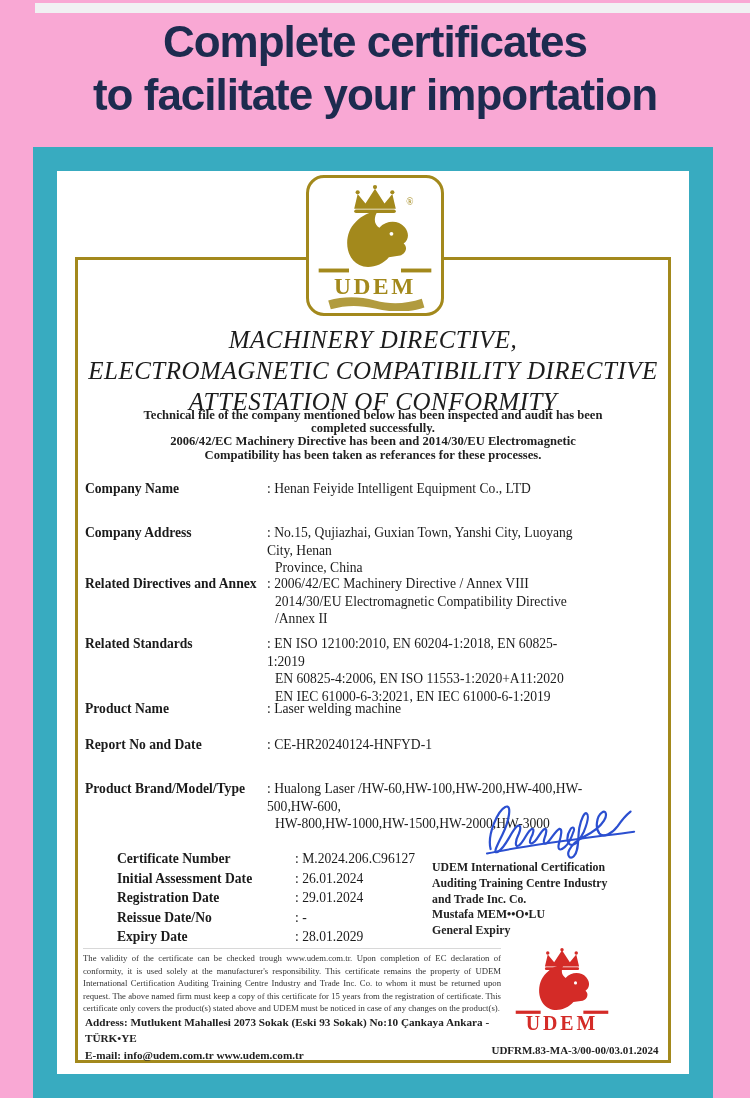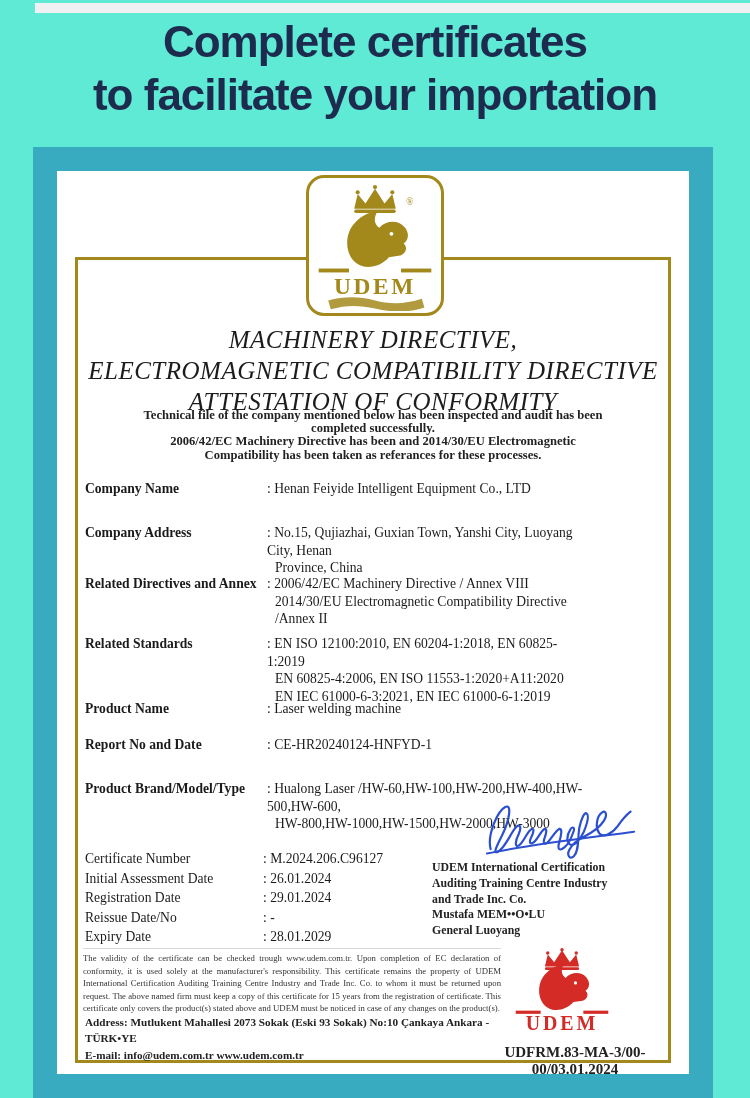--- a/index.html
+++ b/index.html
@@ -1,17 +1,17 @@
 <!DOCTYPE html>
 <html><head>
 <meta charset="utf-8">
 <style>
   * { margin:0; padding:0; box-sizing:border-box; }
   body { width:750px; height:1098px; background:#ffffff; font-family:"Liberation Serif","DejaVu Serif",serif; overflow:hidden; }
-  .page { position:relative; width:750px; height:1098px; background:#5eead4; }
+  .page { position:relative; width:750px; height:1098px; background:#f9a8d4; }
 
   .top-strip { position:absolute; left:35px; top:3px; width:715px; height:10px; background:#f1f1f3; }
 
   .page-title { position:absolute; left:0; top:16px; width:750px; text-align:center;
     font-family:"Liberation Sans","DejaVu Sans",sans-serif; font-weight:700;
     font-size:44px; line-height:1.2; color:#1d2b4f; letter-spacing:-1px; }
 
   .teal-frame { position:absolute; left:33px; top:147px; width:680px; height:951px;
     background:#ffffff; border:24px solid #38abc0; }
 
@@ -30,34 +30,34 @@
 
   .row { position:absolute; left:85px; width:508px; display:flex; font-size:13.6px; color:#1b1b1b; line-height:17.5px;margin-top:22px; }
   .row .lbl { width:182px; flex:none; font-weight:600; }
   .row .val { flex:1; }
   .row .val .cont { padding-left:8px; }
 
   .signature-svg { position:absolute; left:483px; top:796px; width:156px; height:64px; z-index:2; }
 
   .dates { position:absolute; left:85px; top:849px; width:340px; font-size:13.6px; color:#1b1b1b; }
   .dates .drow { display:flex; line-height:19.6px; }
-  .dates .dlbl { width:178px; flex:none; font-weight:400; }
+  .dates .dlbl { width:178px; flex:none; font-weight:700;margin-left:32px; }
 
   .signer { position:absolute; left:432px; top:860px; width:190px; text-align:left;
     font-size:11.8px; font-weight:600; color:#222; line-height:15.8px; }
 
   .fine-print { position:absolute; left:83px; top:948px; width:418px;
     font-size:8.7px; line-height:12.5px; text-align:justify; color:#333;
     border-top:1px solid #d8d8d8; padding-top:3px; }
 
   .red-logo { position:absolute; left:512px; top:948px; width:100px; height:84px; }
   .red-logo svg { width:100%; height:100%; }
 
   .form-number { position:absolute; left:480px; top:1044px; width:190px; text-align:center;
-    font-size:15px; font-weight:600; color:#222; }
+    font-size:11px; font-weight:600; color:#222; }
 
   .footer-lines { position:absolute; left:85px; top:1014px; width:430px;
     font-size:11.2px; font-weight:600; color:#222; line-height:16.4px; }
 
   .gold-fill { fill:#a3891c; }
   .red-fill { fill:#d42b27; }
 </style>
 </head>
 <body>
 
@@ -191,21 +191,21 @@
       <div class="dlbl">Expiry Date</div>
       <div>: 28.01.2029</div>
     </div>
   </div>
 
   <div class="signer">
     <div>UDEM International Certification</div>
     <div>Auditing Training Centre Industry</div>
     <div>and Trade Inc. Co.</div>
     <div>Mustafa MEM••O•LU</div>
-    <div>General Luoyang</div>
+    <div>General Expiry</div>
   </div>
 
   <div class="fine-print">The validity of the certificate can be checked trough www.udem.com.tr. Upon completion of EC declaration of conformity, it is used solely at the manufacturer's responsibility. This certificate remains the property of UDEM International Certification Auditing Training Centre Industry and Trade Inc. Co. to whom it must be returned upon request. The above named firm must keep a copy of this certificate for 15 years from the registration of certificate. This certificate only covers the product(s) stated above and UDEM must be noticed in case of any changes on the product(s).</div>
 
   <div class="red-logo">
     <svg viewBox="0 0 140 118">
       <g class="red-fill">
         <path d="M46 26 L50 9 L59 20 L70 3 L81 20 L90 9 L94 26 Z"></path>
         <rect x="46" y="27" width="48" height="4" rx="2"></rect>
         <circle cx="50" cy="7" r="2.4"></circle>

